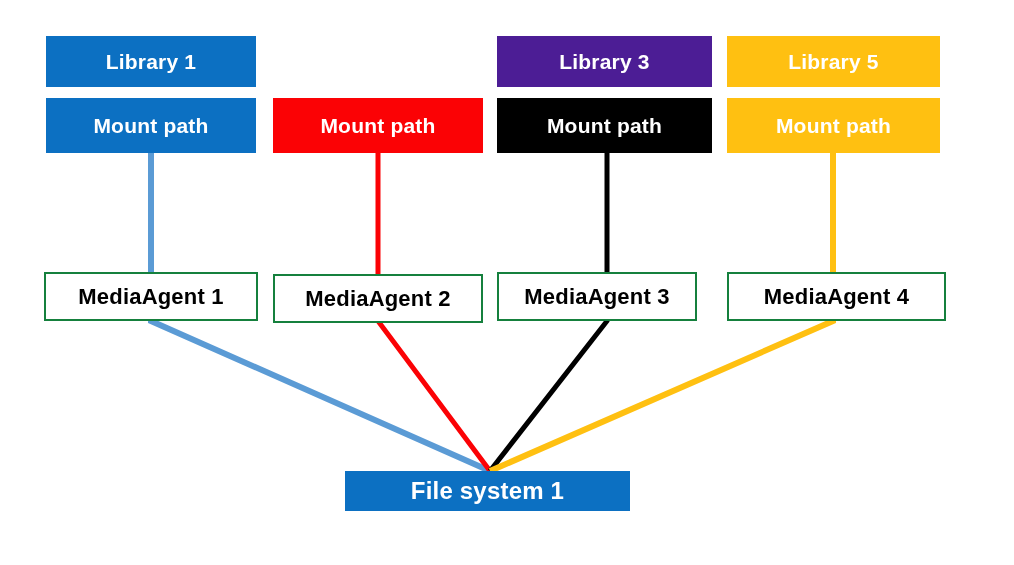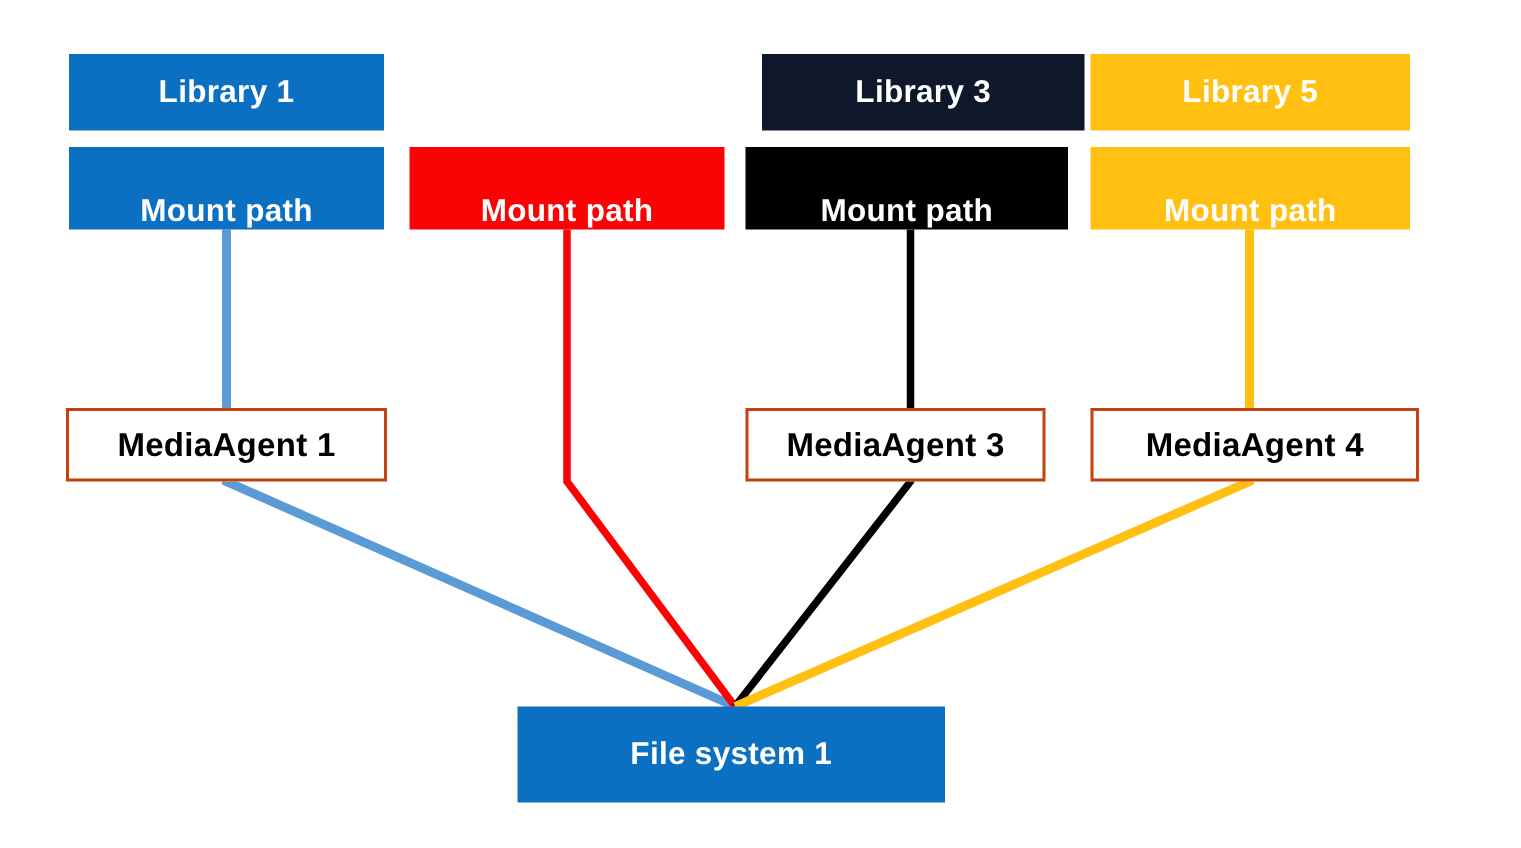--- a/index.html
+++ b/index.html
@@ -31,61 +31,61 @@
     font-weight: bold;
     box-sizing: border-box;
     z-index: 2;
     letter-spacing: 0.2px;
   }
   .colored-box {
     color: #ffffff;
     font-size: 21px;
   }
   .library-box  { top: 36px;  height: 51px; }
-  .mount-box    { top: 98px;  height: 55px; align-items: flex-end; }
+  .mount-box    { top: 98px;  height: 55px; }
   .col-1 { left: 46px;  width: 210px; }
   .col-2 { left: 273px; width: 210px; }
   .col-3 { left: 497px; width: 215px; }
   .col-4 { left: 727px; width: 213px; }
   .agent-box {
     top: 272px;
     height: 49px;
     background: #ffffff;
-    border: 2px solid #c2410c;
+    border: 2px solid #15803d;
     color: #000000;
     font-size: 22px;
   }
   .agent-1 { left: 44px;  width: 214px; }
   .agent-2 { left: 273px; width: 210px; top: 274px; }
   .agent-3 { left: 497px; width: 200px; }
   .agent-4 { left: 727px; width: 219px; }
   .file-box {
     left: 345px;
     top: 471px;
     width: 285px;
-    height: 64px;
-    font-size: 21px;
+    height: 40px;
+    font-size: 24px;
   }
 </style>
 </head>
 <body>
 
 <div class="canvas">
 
   <svg class="lines-layer" viewBox="0 0 1014 565" xmlns="http://www.w3.org/2000/svg">
     <polyline points="151,153 151,321 490,471" fill="none" stroke-width="6" stroke="#5b9bd5"></polyline>
     <polyline points="378,153 378,321 490,471" fill="none" stroke-width="5" stroke="#fb0205"></polyline>
     <polyline points="607,153 607,321 490,471" fill="none" stroke-width="5" stroke="#000000"></polyline>
     <polyline points="833,153 833,321 490,471" fill="none" stroke-width="6" stroke="#ffc011"></polyline>
   </svg>
 
   <div class="box colored-box library-box col-1" style="background: rgb(12, 112, 194);">
     <span>Library 1</span>
   </div>
-  <div class="box colored-box library-box col-3" style="background: #0f172a; margin-left: 11px;">
+  <div class="box colored-box library-box col-3" style="background: #4c1d95;">
     <span>Library 3</span>
   </div>
   <div class="box colored-box library-box col-4" style="background: rgb(255, 192, 17);">
     <span>Library 5</span>
   </div>
 
   <div class="box colored-box mount-box col-1" style="background: rgb(12, 112, 194);">
     <span>Mount path</span>
   </div>
   <div class="box colored-box mount-box col-2" style="background: rgb(251, 2, 5);">
@@ -94,20 +94,23 @@
   <div class="box colored-box mount-box col-3" style="background: rgb(0, 0, 0);">
     <span>Mount path</span>
   </div>
   <div class="box colored-box mount-box col-4" style="background: rgb(255, 192, 17);">
     <span>Mount path</span>
   </div>
 
   <div class="box agent-box agent-1">
     <span>MediaAgent 1</span>
   </div>
+  <div class="box agent-box agent-2">
+    <span>MediaAgent 2</span>
+  </div>
   <div class="box agent-box agent-3">
     <span>MediaAgent 3</span>
   </div>
   <div class="box agent-box agent-4">
     <span>MediaAgent 4</span>
   </div>
 
   <div class="box colored-box file-box" style="background: rgb(12, 112, 194);">
     <span>File system 1</span>
   </div>

